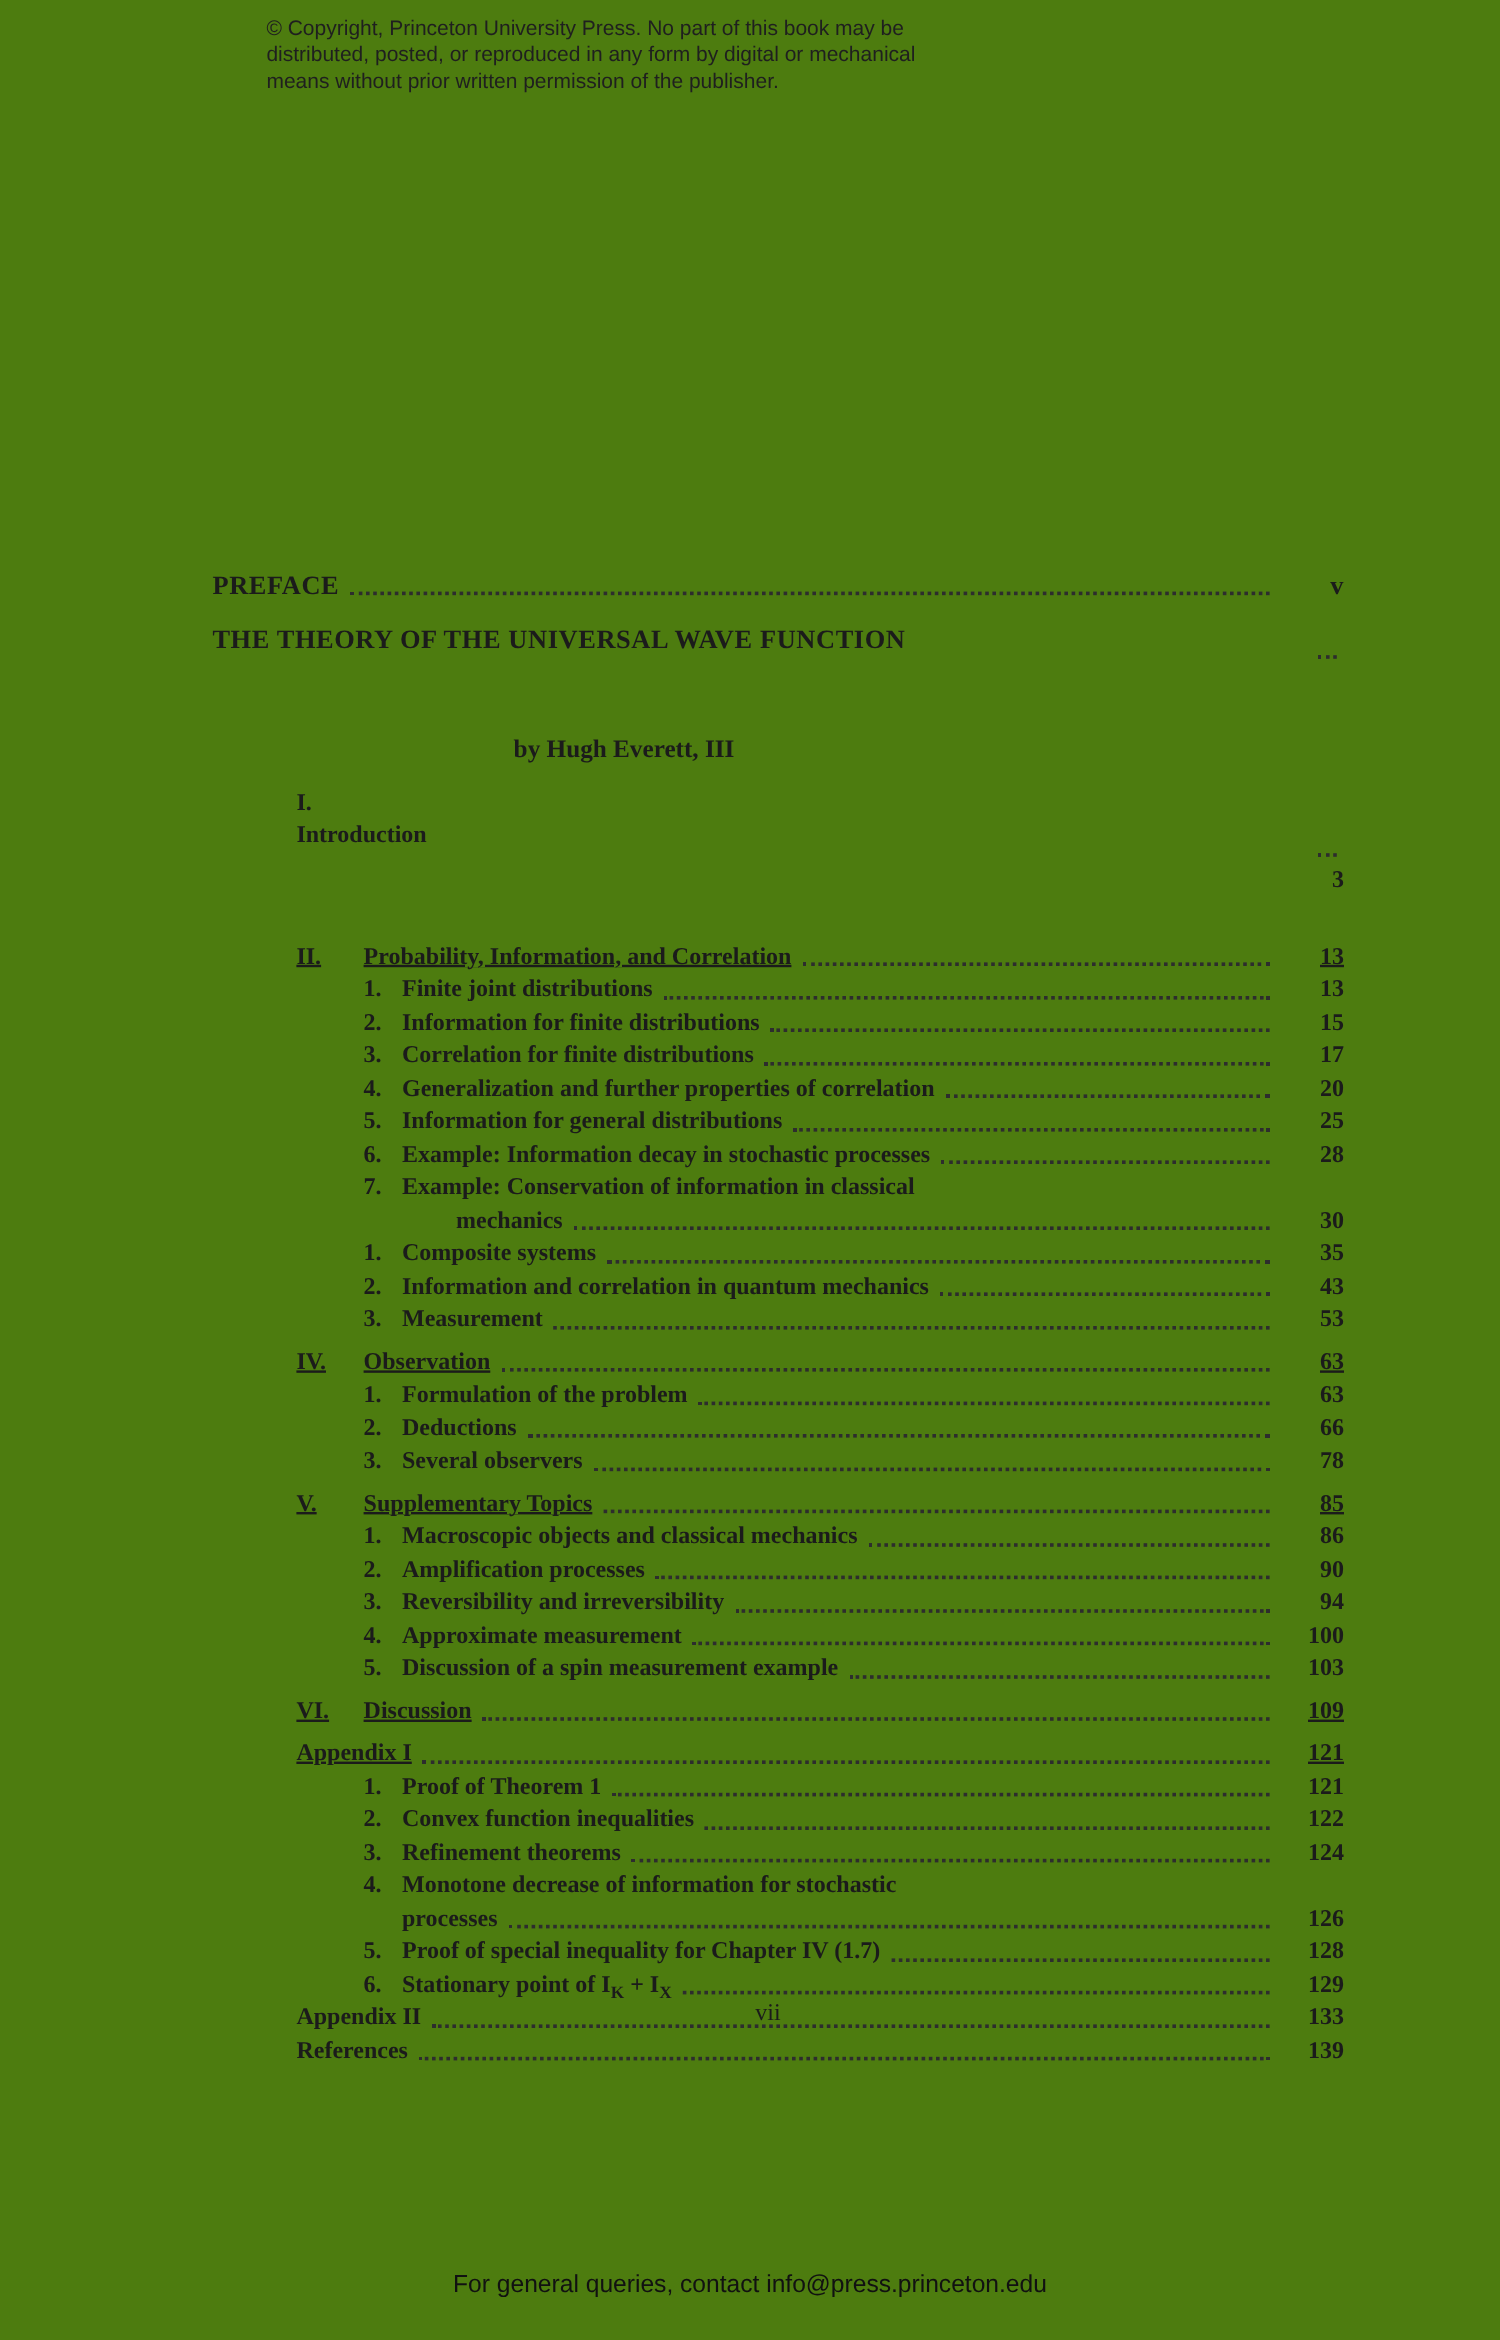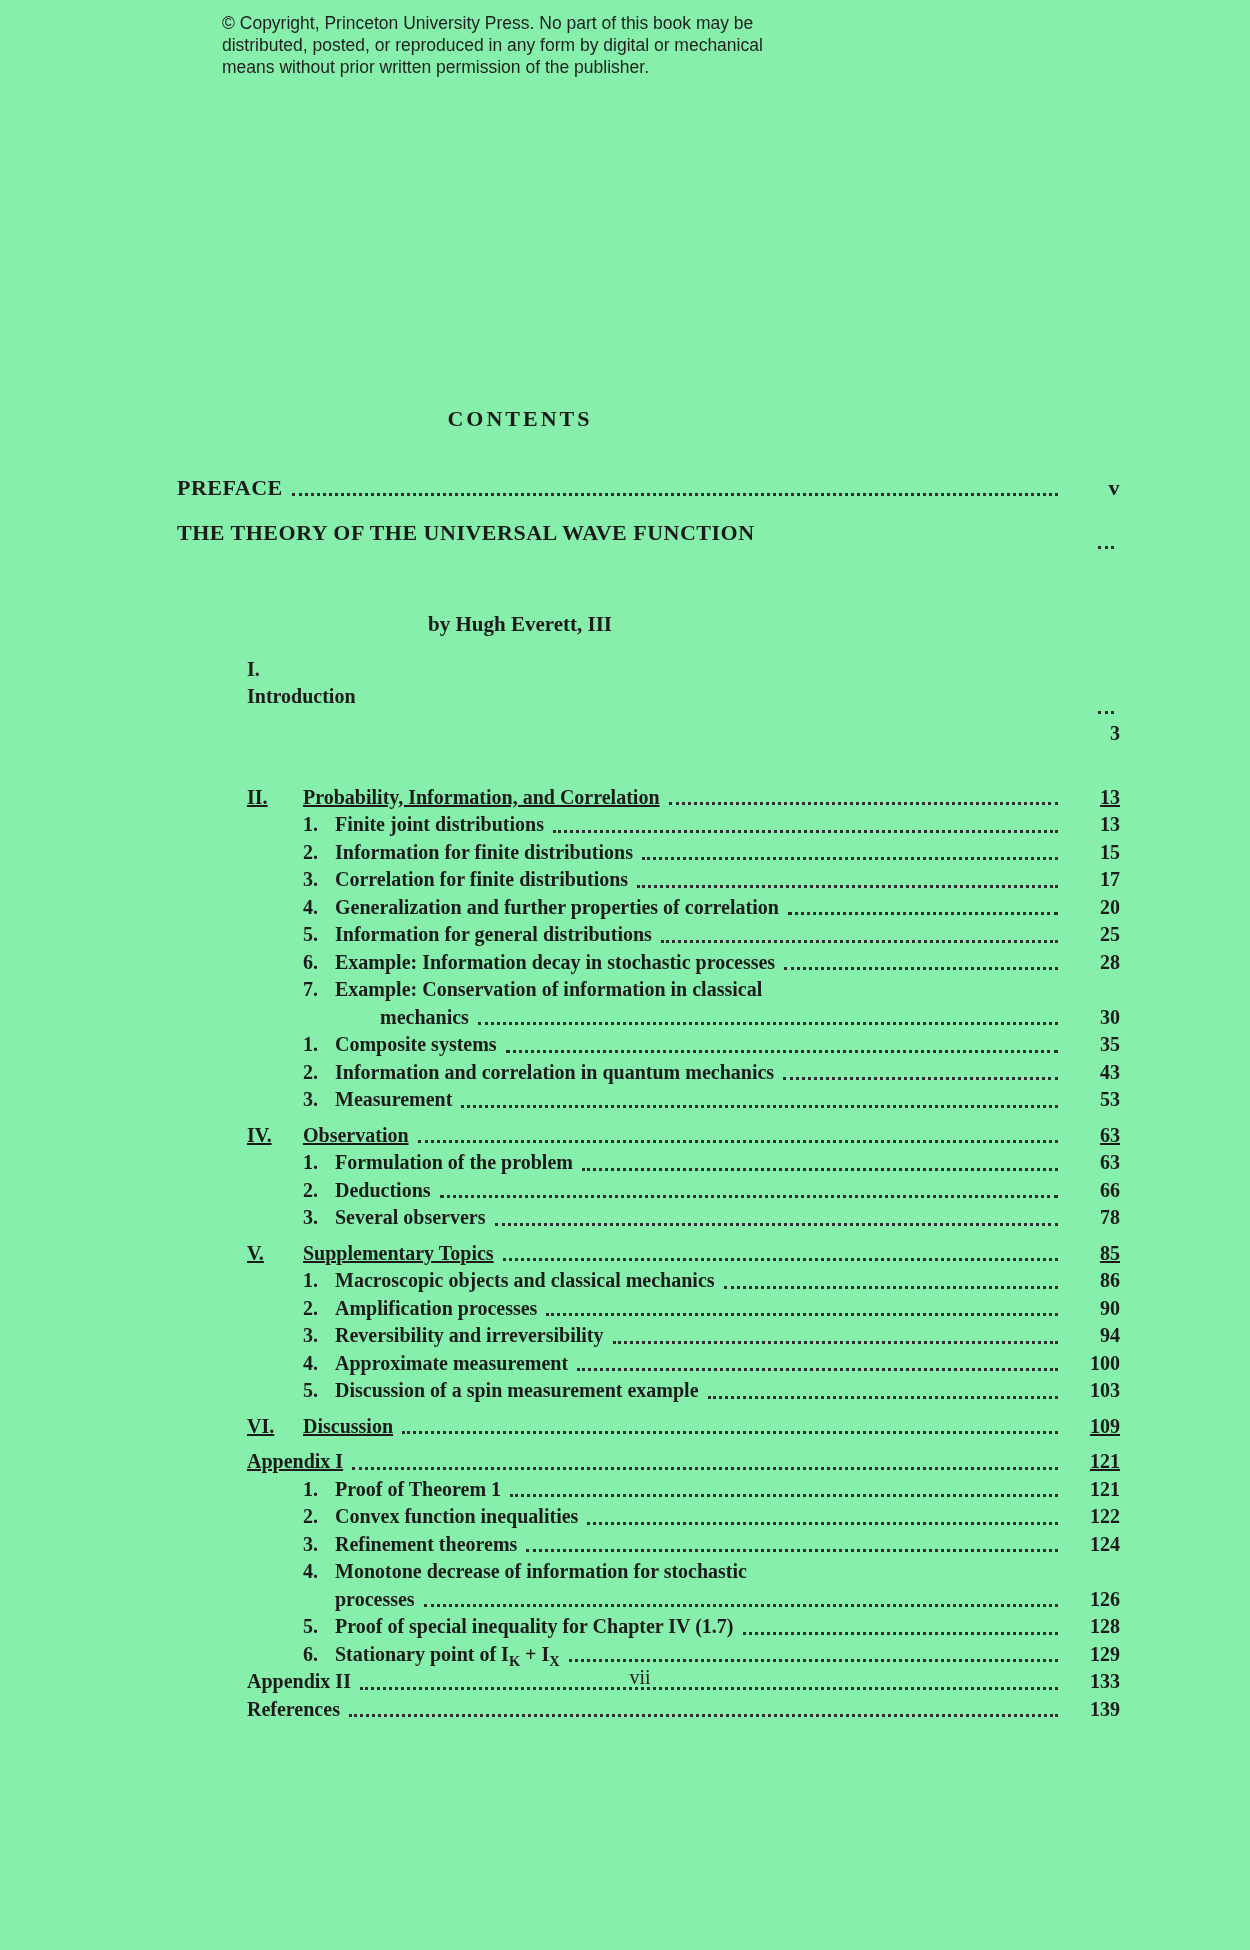--- a/index.html
+++ b/index.html
@@ -1,21 +1,21 @@
 <!DOCTYPE html>
 <html><head>
 <meta charset="utf-8">
 <style>
   html, body { margin: 0; padding: 0; background: #ffffff; }
   .page {
     position: relative;
     width: 1250px;
     height: 1950px;
     margin: 0 auto;
-    background: #86efac;
+    background: #4d7c0f;
     font-family: "Liberation Serif", "DejaVu Serif", serif;
     color: #1b1b1b;
     overflow: hidden;
   }
   .copyright {
     position: absolute;
     top: 12px;
     left: 222px;
     font-family: "Liberation Sans", sans-serif;
     font-size: 17.5px;
@@ -98,21 +98,20 @@
 <body>
 
 <div class="page">
 
   <div class="copyright">
     <div>© Copyright, Princeton University Press. No part of this book may be</div>
     <div>distributed, posted, or reproduced in any form by digital or mechanical</div>
     <div>means without prior written permission of the publisher.</div>
   </div>
 
-  <div class="contents-heading">CONTENTS</div>
 
   <div class="toc">
       <div class="toc-row preface">
         <span class="label">PREFACE</span>
         <span class="leader"></span>
         <span class="page-col">v</span>
       </div>
       <div class="toc-row title gap-xl">
         <span class="label">THE THEORY OF THE UNIVERSAL WAVE FUNCTION</span>
         <span class="leader"></span>
@@ -313,14 +312,15 @@
       </div>
       <div class="toc-row appendix">
         <span class="label">References</span>
         <span class="leader"></span>
         <span class="page-col">139</span>
       </div>
     </div>
 
   <div class="folio">vii</div>
 
+  <div class="queries">For general queries, contact info@press.princeton.edu</div>
 
 </div>
 
 </body></html>

